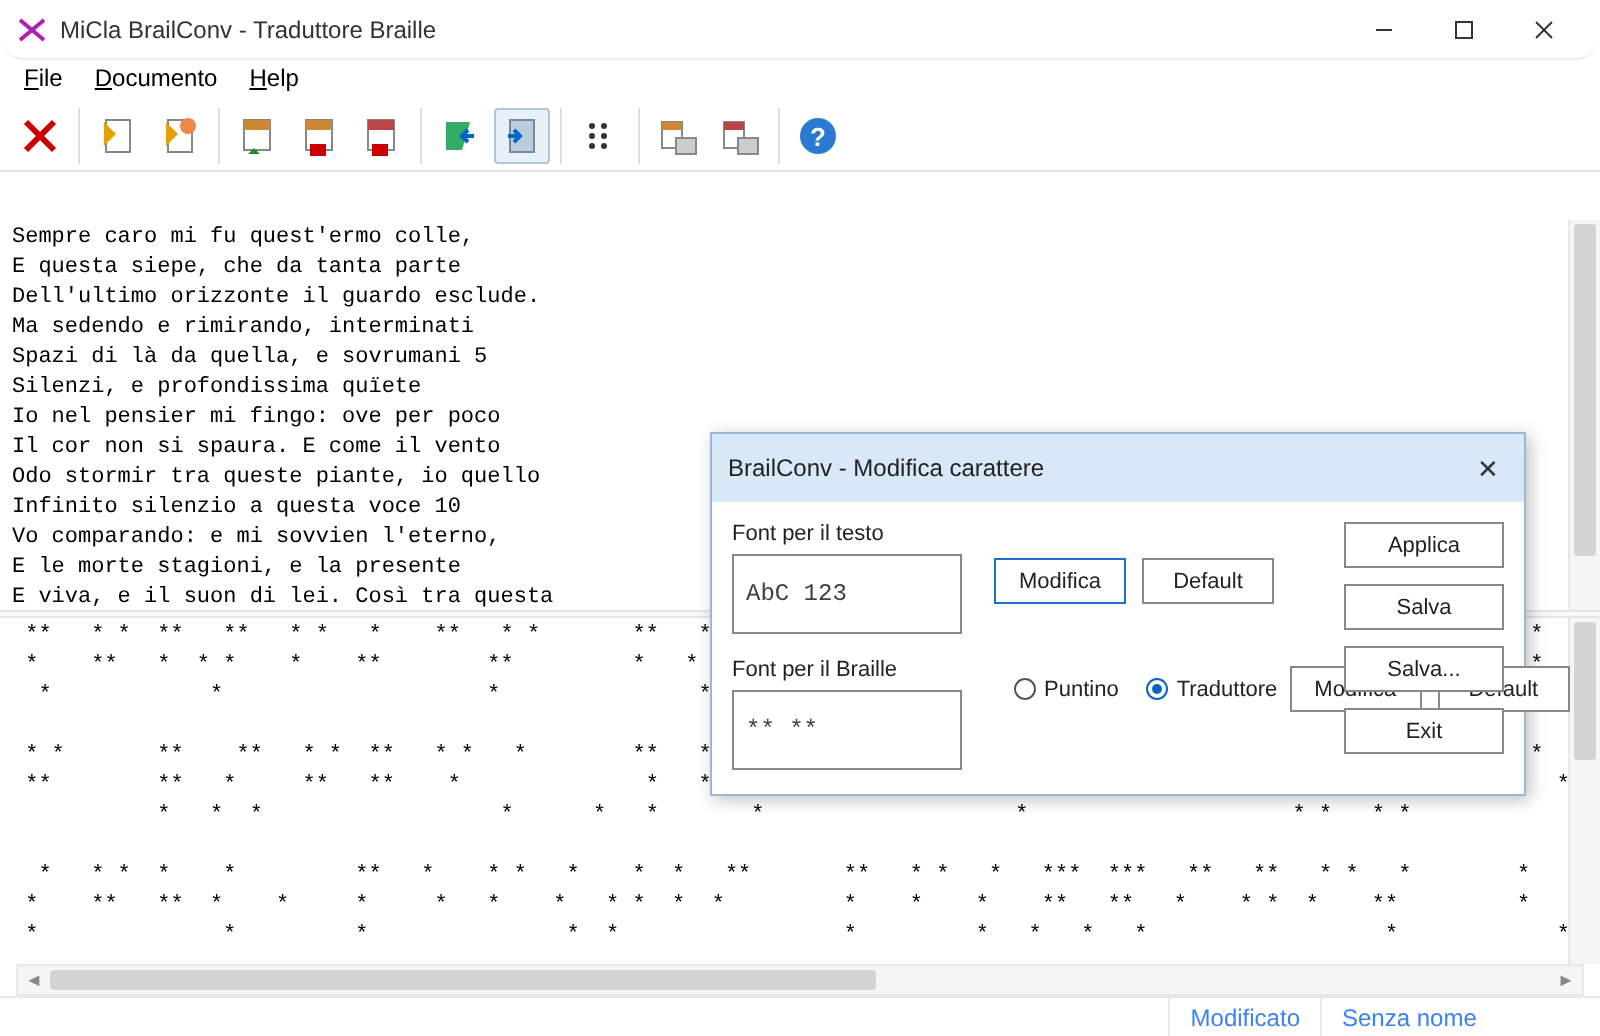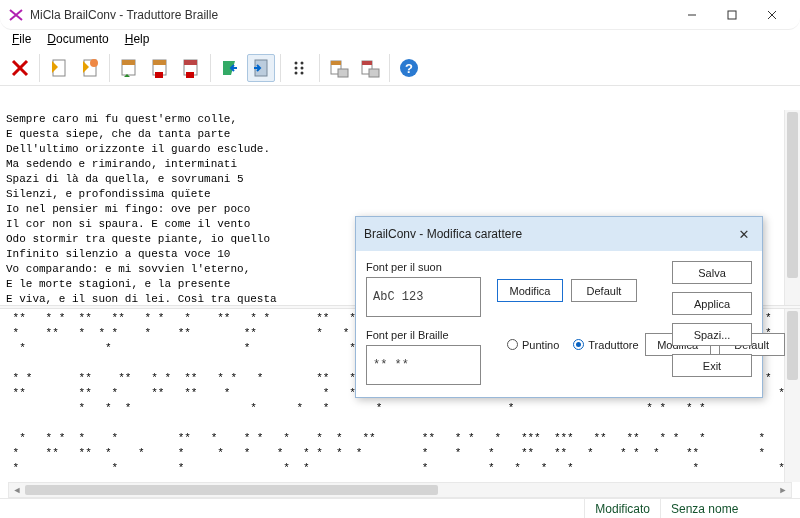--- a/index.html
+++ b/index.html
@@ -21,21 +21,21 @@
 .pane.top { height: 195px; margin-top: 24px; }
 .pane.bottom { flex: 1; overflow: hidden; }
 .pane pre { font-family: "Courier New", monospace; font-size: 11px; line-height: 15px; padding: 2px 6px; white-space: pre; color: #000; }
 .splitter { height: 4px; background: #f8f8f8; border-top: 1px solid #e5e5e5; border-bottom: 1px solid #e5e5e5; cursor: row-resize; }
 .vscroll { position: absolute; right: 0; top: 0; bottom: 0; width: 16px; background: #f5f5f5; border-left: 1px solid #e8e8e8; }
 .vscroll .thumb { position: absolute; left: 2px; right: 2px; background: #d4d4d4; border-radius: 2px; }
 .hscroll { position: absolute; left: 8px; right: 8px; bottom: 20px; height: 16px; background: #f5f5f5; border: 1px solid #e8e8e8; display: flex; align-items: center; }
 .hscroll .arrow { width: 16px; height: 14px; display: flex; align-items: center; justify-content: center; font-size: 9px; color: #888; }
 .hscroll .track { flex: 1; position: relative; height: 100%; }
 .hscroll .thumb { position: absolute; top: 2px; bottom: 2px; left: 0; width: 55%; background: #d4d4d4; border-radius: 2px; }
-.statusbar { position: absolute; left: 0; right: 0; bottom: 0; height: 20px; display: flex; align-items: flex-end; background: #fff; border-top: 1px solid #e8e8e8; font-size: 12px; color: #14532d; }
+.statusbar { position: absolute; left: 0; right: 0; bottom: 0; height: 20px; display: flex; align-items: flex-end; background: #fff; border-top: 1px solid #e8e8e8; font-size: 12px; color: #3b82f6; }
 .statusbar .cell { padding: 0 10px; border-left: 1px solid #e8e8e8; height: 100%; display: flex; align-items: center; }
 .statusbar .spacer { flex: 1; }
 
 .dialog { position: absolute; left: 355px; top: 216px; width: 408px; background: #fff; border: 1px solid #99b8d8; box-shadow: 2px 2px 8px rgba(0,0,0,0.25); }
 .dialog .dlg-title { height: 34px; background: #d9e8f6; display: flex; align-items: center; padding: 0 8px; font-size: 12px; color: #222; }
 .dialog .dlg-title .close { margin-left: auto; width: 20px; text-align: center; font-size: 13px; color: #333; }
 .dialog .dlg-body { padding: 10px 10px 12px; position: relative; }
 .dlg-row { display: flex; align-items: flex-start; gap: 10px; margin-bottom: 12px; }
 .dlg-left { width: 115px; }
 .dlg-left .grp-label { font-size: 11px; color: #222; margin-bottom: 4px; display: block; }
@@ -243,21 +243,21 @@
 
 <div class="dialog">
   <div class="dlg-title">
     <span>BrailConv - Modifica carattere</span>
     <span class="close">✕</span>
   </div>
   <div class="dlg-body">
 
     <div class="dlg-row">
       <div class="dlg-left">
-        <span class="grp-label">Font per il suon</span>
+        <span class="grp-label">Font per il testo</span>
         <div class="sample">AbC 123</div>
       </div>
       <div class="dlg-mid">
         <div style="height:18px"></div>
         <div class="btn-row">
           <div class="btn primary">Modifica</div>
           <div class="btn">Default</div>
         </div>
       </div>
     </div>
@@ -279,19 +279,19 @@
             </span>
         </div>
         <div class="btn-row">
           <div class="btn">Modifica</div>
           <div class="btn">Default</div>
         </div>
       </div>
     </div>
 
     <div class="dlg-right">
+      <div class="btn">Applica</div>
       <div class="btn">Salva</div>
-      <div class="btn">Applica</div>
-      <div class="btn">Spazi...</div>
+      <div class="btn">Salva...</div>
       <div class="btn">Exit</div>
     </div>
   </div>
 </div>
 
 </body></html>

